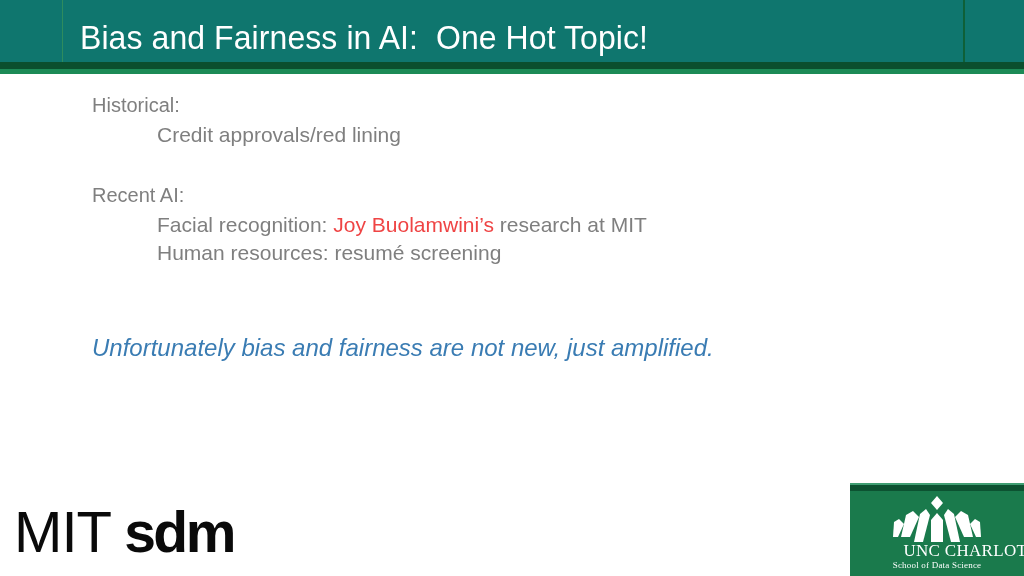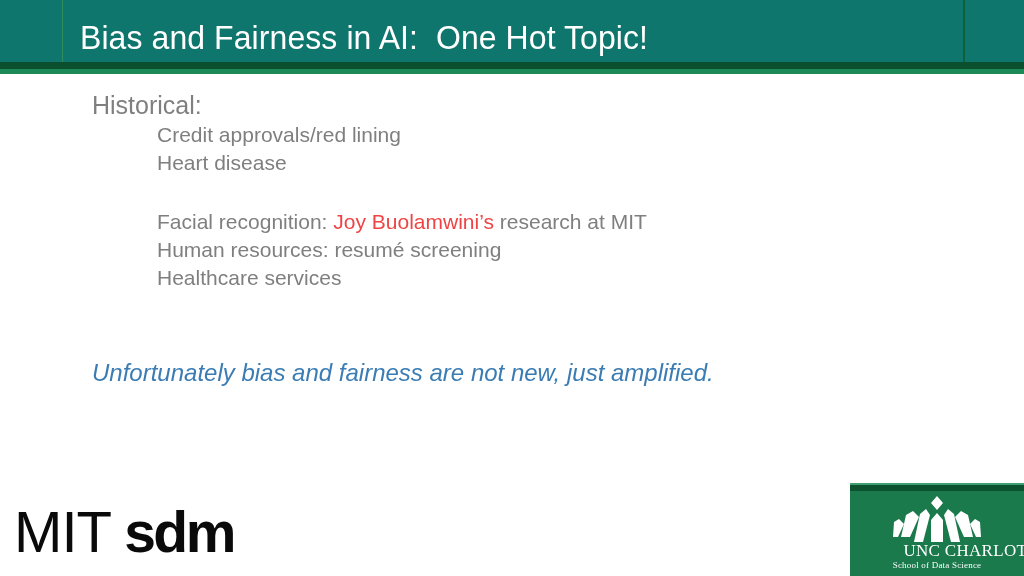--- a/index.html
+++ b/index.html
@@ -73,21 +73,21 @@
   }
 
   
   .content {
     position: absolute;
     left: 92px;
     top: 90px;
     width: 840px;
   }
   .level1 {
-    font-size: 25px;
+    font-size: 20px;
     line-height: 31px;
     color: #7F7F7F;
     font-weight: 400;
     white-space: pre;
   }
   .level2 {
     font-size: 21px;
     line-height: 28px;
     color: #7F7F7F;
     font-weight: 400;
@@ -209,27 +209,26 @@
   <div class="header-rule-dark"></div>
   <div class="slide-title">Bias and Fairness in AI:  One Hot Topic!</div>
 </div>
 <div class="header-stripe-dark"></div>
 <div class="header-stripe-mid"></div>
 
 <div class="content">
 
   <div class="level1">Historical:</div>
   <div class="level2">Credit approvals/red lining</div>
-  <div class="level2">Heart disease</div>
 
   <div class="gap-block"></div>
 
+  <div class="level1">Recent AI:</div>
   <div class="level2"><span>Facial recognition: </span><span class="link-text">Joy Buolamwini’s</span><span> research at MIT</span></div>
   <div class="level2">Human resources: resumé screening</div>
-  <div class="level2">Healthcare services</div>
 
   <div class="gap-block"></div>
   <div class="gap-small"></div>
 
   <div class="closing-line">Unfortunately bias and fairness are not new, just amplified.</div>
 </div>
 
 <div class="mit-logo">
   <span class="mit-word">MIT</span>
     <span class="sdm-word">sdm</span>

